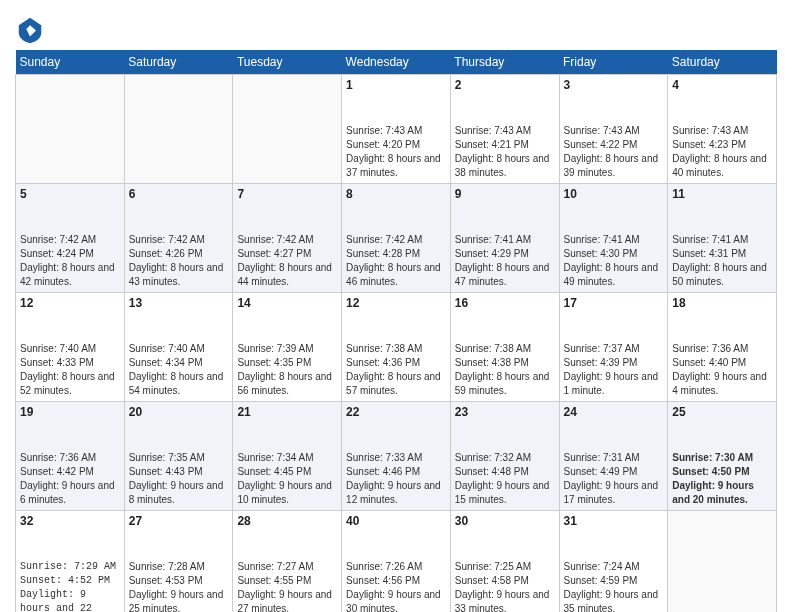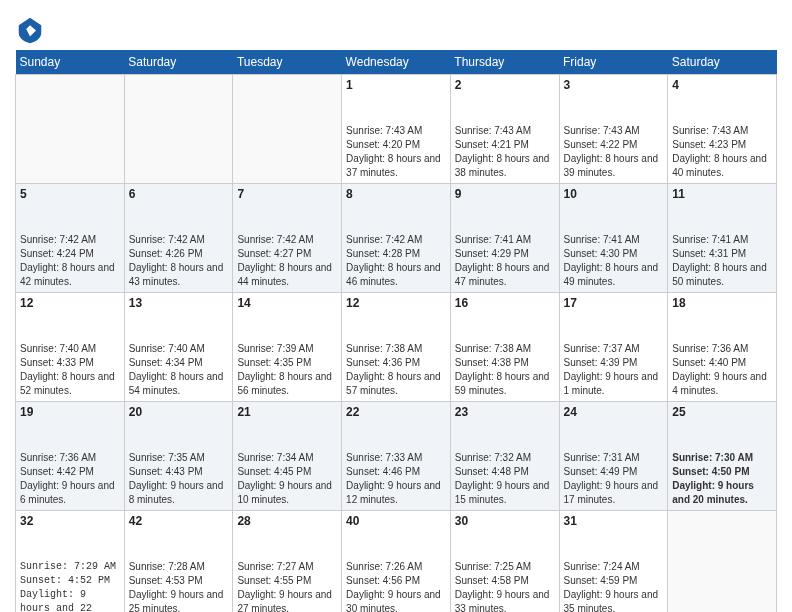--- a/index.html
+++ b/index.html
@@ -297,21 +297,21 @@
           </td>
         </tr>
         <tr>
           <td>
             <div class="day-number">32</div>
             <div class="day-info" style="white-space: pre-line; font-family: Liberation Mono, monospace;">Sunrise: 7:29 AM
 Sunset: 4:52 PM
 Daylight: 9 hours and 22 minutes.</div>
           </td>
           <td>
-            <div class="day-number">42</div>
+            <div class="day-number">27</div>
             <div class="day-info" style="white-space: pre-line;">Sunrise: 7:28 AM
 Sunset: 4:53 PM
 Daylight: 9 hours and 25 minutes.</div>
           </td>
           <td>
             <div class="day-number">28</div>
             <div class="day-info" style="white-space: pre-line;">Sunrise: 7:27 AM
 Sunset: 4:55 PM
 Daylight: 9 hours and 27 minutes.</div>
           </td>

